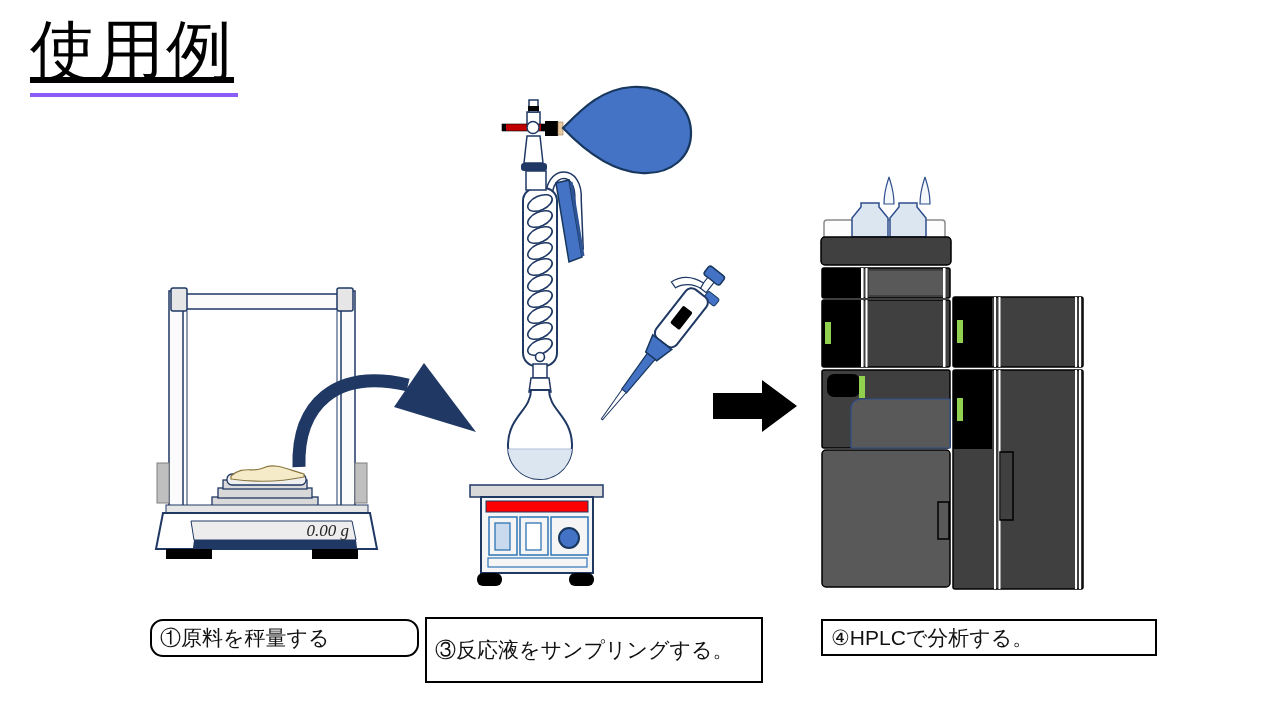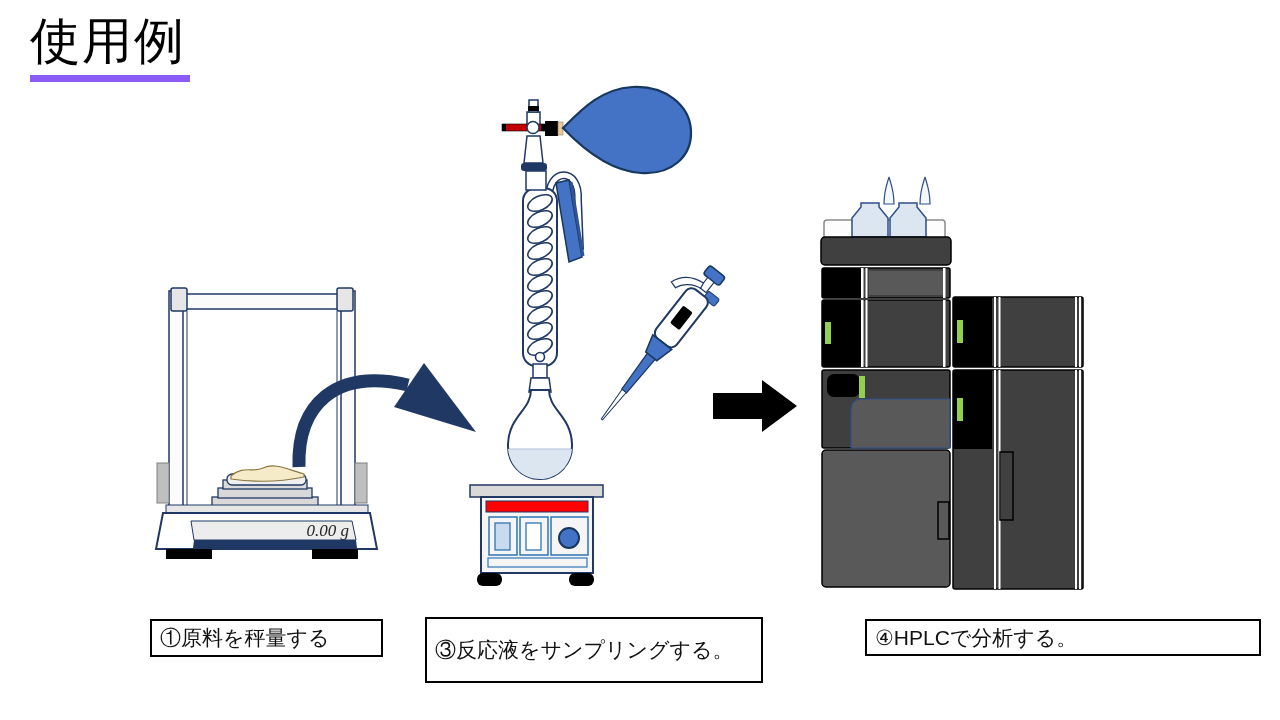--- a/index.html
+++ b/index.html
@@ -1,26 +1,26 @@
 <!DOCTYPE html>
 <html><head>
 <meta charset="utf-8">
 <style>
   html,body{margin:0;padding:0;background:#fff;}
   .slide{position:relative;width:1280px;height:720px;background:#ffffff;overflow:hidden;
          font-family:"Liberation Sans",sans-serif;}
   .art{position:absolute;left:0;top:0;}
-  .title{position:absolute;left:30px;top:14px;font-size:50px;font-weight:300;color:#000;
-         letter-spacing:2px;border-bottom:7px solid #8b5cf6;padding:0 4px 6px 0;line-height:1.1;}
+  .title{position:absolute;left:30px;top:14px;font-size:66px;font-weight:300;color:#000;
+         letter-spacing:2px;border-bottom:4px solid #8b5cf6;padding:0 4px 6px 0;line-height:1.1;text-decoration:underline;}
   .step-box{position:absolute;border:2px solid #000;background:#fff;box-sizing:border-box;
             display:flex;flex-direction:column;justify-content:center;padding:2px 6px 2px 8px;}
   .step-line{font-size:21px;line-height:30px;color:#111;white-space:nowrap;}
-  .box1{left:150px;top:619px;width:233px;height:38px;}
+  .box1{left:150px;top:619px;width:269px;height:38px;border-radius:13px;}
   .box2{left:425px;top:617px;width:338px;height:66px;}
-  .box3{left:821px;top:619px;width:396px;height:37px;margin-left:44px;}
+  .box3{left:821px;top:619px;width:336px;height:37px;}
 </style>
 </head>
 <body>
 
 <div class="slide">
 
   <svg class="art" width="1280" height="720" viewBox="0 0 1280 720">
     <defs>
       <clipPath id="bulbClip">
         <path d="M 531 390 C 531 410 509 416 508 444 C 507 464 522 479 540 479

